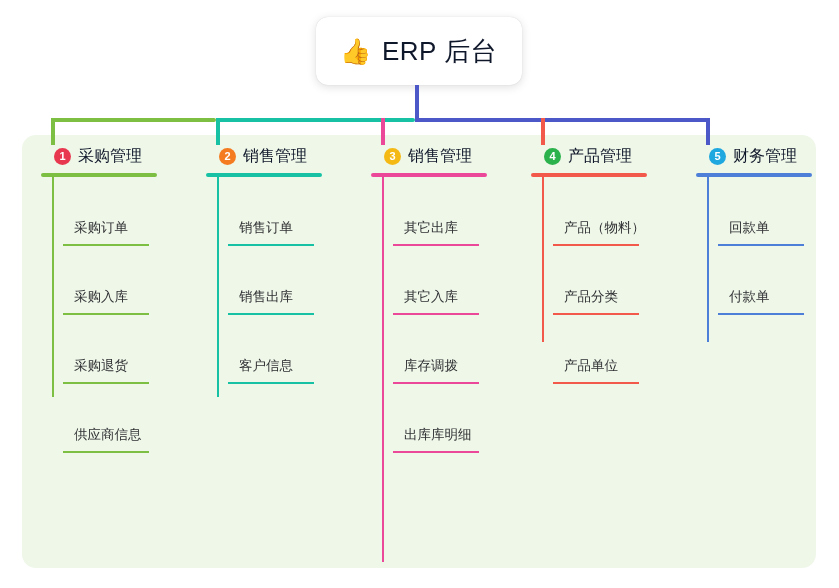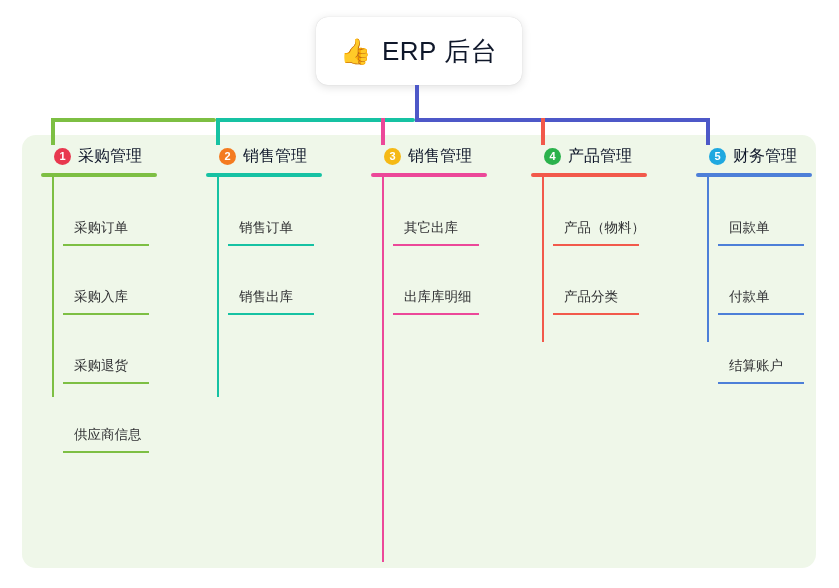--- a/index.html
+++ b/index.html
@@ -196,35 +196,47 @@
         <div class="col-body">
           <div class="spine" style="background: rgb(22, 194, 163); height: 220px;"></div>
           <div class="item">
             <span class="item-label">销售订单</span>
             <div class="item-rule" style="width: 86px; background: rgb(22, 194, 163);"></div>
           </div>
           <div class="item">
             <span class="item-label">销售出库</span>
             <div class="item-rule" style="width: 86px; background: rgb(22, 194, 163);"></div>
           </div>
+          <div class="item">
+            <span class="item-label">客户信息</span>
+            <div class="item-rule" style="width: 86px; background: rgb(22, 194, 163);"></div>
+          </div>
         </div>
       </div>
       <div class="col" style="left: 371px;">
         <div class="col-head">
           <span class="badge" style="background: rgb(245, 185, 22);">3</span>
           <span class="col-title">销售管理</span>
         </div>
         <div class="col-rule" style="width: 116px; background: rgb(236, 72, 153);"></div>
         <div class="col-body">
           <div class="spine" style="background: rgb(236, 72, 153); height: 385px;"></div>
           <div class="item">
             <span class="item-label">其它出库</span>
             <div class="item-rule" style="width: 86px; background: rgb(236, 72, 153);"></div>
           </div>
           <div class="item">
+            <span class="item-label">其它入库</span>
+            <div class="item-rule" style="width: 86px; background: rgb(236, 72, 153);"></div>
+          </div>
+          <div class="item">
+            <span class="item-label">库存调拨</span>
+            <div class="item-rule" style="width: 86px; background: rgb(236, 72, 153);"></div>
+          </div>
+          <div class="item">
             <span class="item-label">出库库明细</span>
             <div class="item-rule" style="width: 86px; background: rgb(236, 72, 153);"></div>
           </div>
         </div>
       </div>
       <div class="col" style="left: 531px;">
         <div class="col-head">
           <span class="badge" style="background: rgb(43, 178, 76);">4</span>
           <span class="col-title">产品管理</span>
         </div>
@@ -232,39 +244,39 @@
         <div class="col-body">
           <div class="spine" style="background: rgb(242, 89, 75); height: 165px;"></div>
           <div class="item">
             <span class="item-label">产品（物料）</span>
             <div class="item-rule" style="width: 86px; background: rgb(242, 89, 75);"></div>
           </div>
           <div class="item">
             <span class="item-label">产品分类</span>
             <div class="item-rule" style="width: 86px; background: rgb(242, 89, 75);"></div>
           </div>
+          <div class="item">
+            <span class="item-label">产品单位</span>
+            <div class="item-rule" style="width: 86px; background: rgb(242, 89, 75);"></div>
+          </div>
         </div>
       </div>
       <div class="col" style="left: 696px;">
         <div class="col-head">
           <span class="badge" style="background: rgb(31, 168, 224);">5</span>
           <span class="col-title">财务管理</span>
         </div>
         <div class="col-rule" style="width: 116px; background: rgb(77, 127, 216);"></div>
         <div class="col-body">
           <div class="spine" style="background: rgb(77, 127, 216); height: 165px;"></div>
           <div class="item">
             <span class="item-label">回款单</span>
             <div class="item-rule" style="width: 86px; background: rgb(77, 127, 216);"></div>
           </div>
           <div class="item">
             <span class="item-label">付款单</span>
             <div class="item-rule" style="width: 86px; background: rgb(77, 127, 216);"></div>
           </div>
-          <div class="item">
-            <span class="item-label">结算账户</span>
-            <div class="item-rule" style="width: 86px; background: rgb(77, 127, 216);"></div>
-          </div>
         </div>
       </div>
     </div>
 
 </div>
 
 </body></html>

